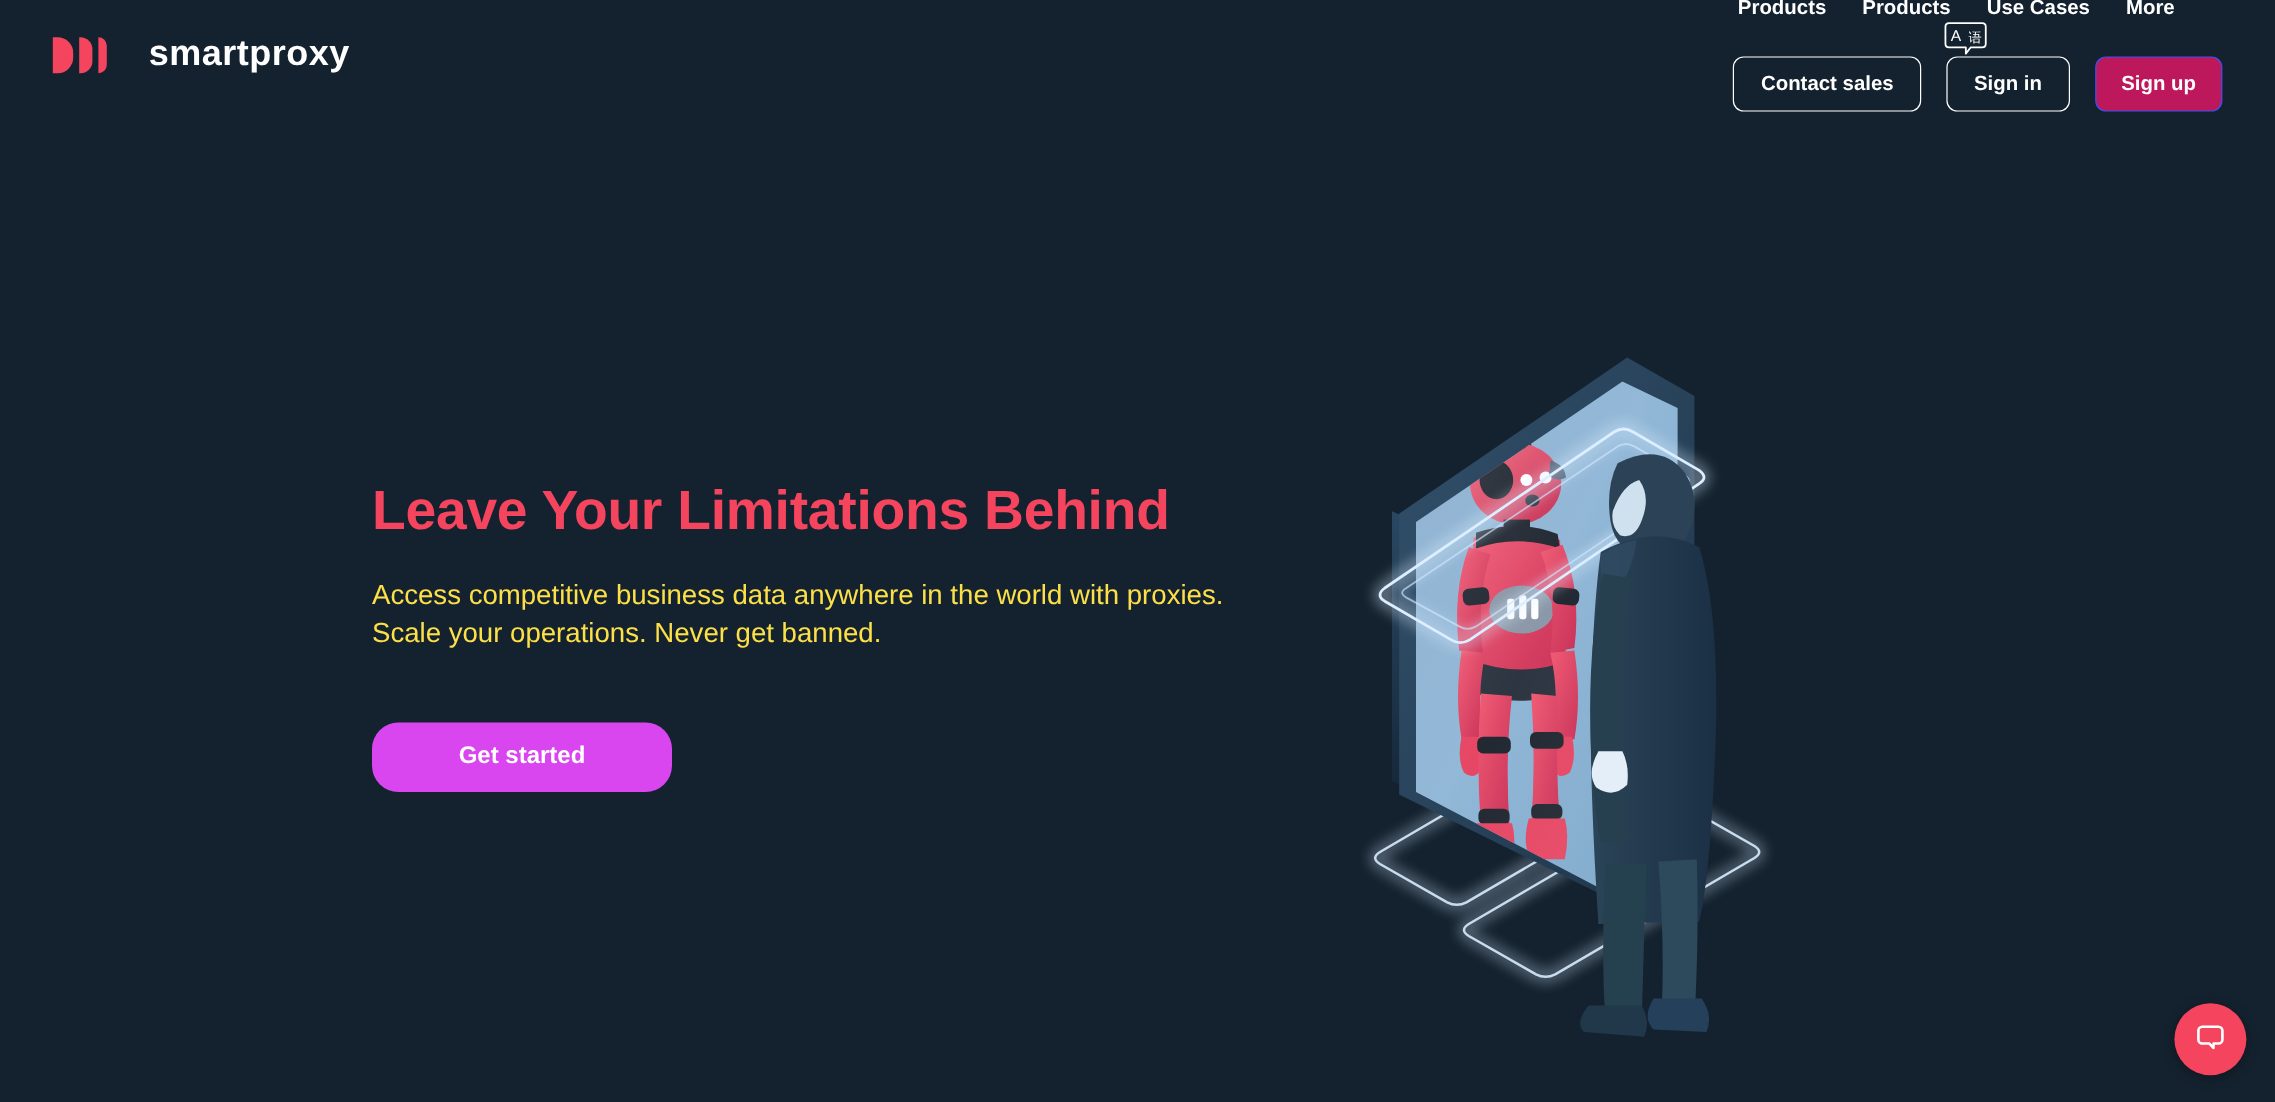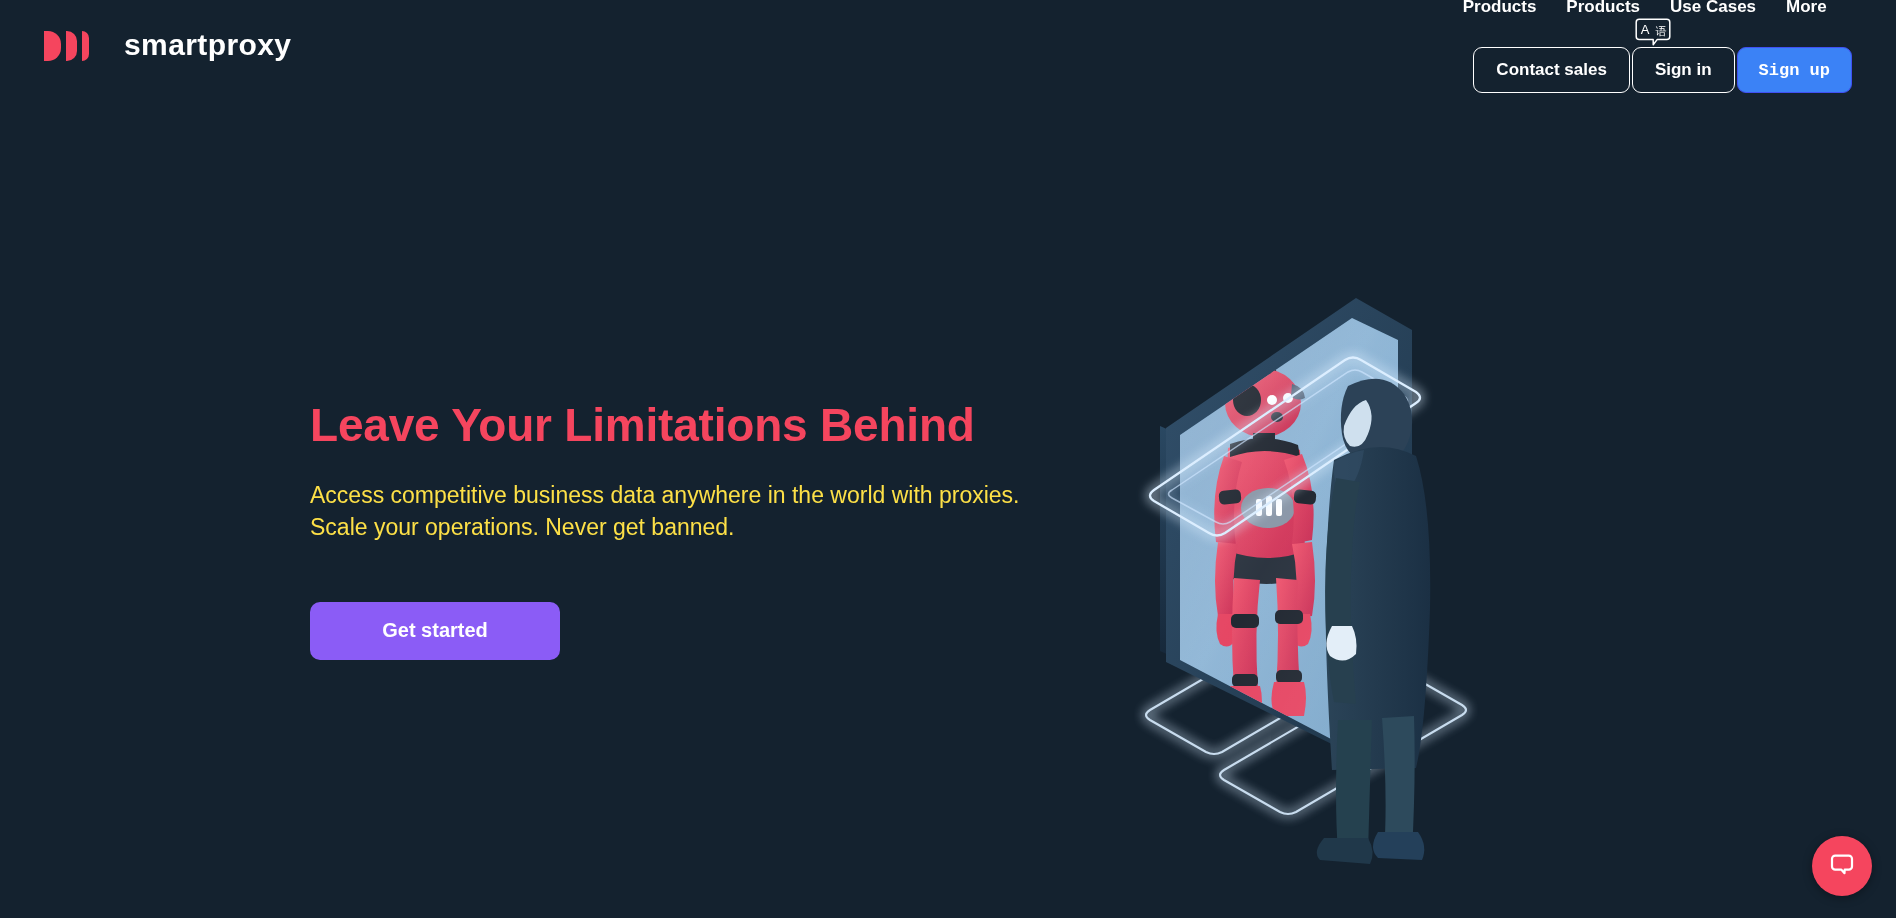--- a/index.html
+++ b/index.html
@@ -89,46 +89,45 @@
     align-items: center;
     justify-content: center;
     cursor: pointer;
     margin-left: 2px;
   }
   .lang-icon svg { display: block; }
 
   .btn-group {
     display: flex;
     align-items: flex-end;
-    gap: 2px;
+    gap: 21px;
     margin-left: 22px;
   }
 
   .btn {
     font-family: "Liberation Sans", sans-serif;
     font-size: 17px;
     font-weight: 700;
     border-radius: 9px;
     height: 46px;
     display: flex;
     align-items: center;
     justify-content: center;
     white-space: nowrap;
     cursor: pointer;
     border: 1.6px solid #ffffff;
     background: transparent;
     color: #ffffff;
     padding: 0 22px;
   }
   .btn-primary {
-    background: #3b82f6;
+    background: #be185d;
     border-color: #4150f2;
     color: #ffffff;
     padding: 16px 21px;
-    font-family: Liberation Mono, monospace;
   }
 
   
   .hero {
     position: absolute;
     top: 90px; left: 0;
     width: 1896px;
     height: 828px;
   }
 
@@ -154,26 +153,26 @@
     color: #fde047;
     line-height: 1.42;
     max-width: 715px;
   }
 
   .cta {
     margin-top: 58px;
     display: inline-flex;
     align-items: center;
     justify-content: center;
-    background: #8b5cf6;
+    background: #d946ef;
     color: #ffffff;
     font-size: 20px;
     font-weight: 700;
     border: none;
-    border-radius: 10px;
+    border-radius: 22px;
     width: 250px;
     height: 58px;
     cursor: pointer;
     font-family: "Liberation Sans", sans-serif;
   }
 
   
   .illustration {
     position: absolute;
     left: 1120px;

